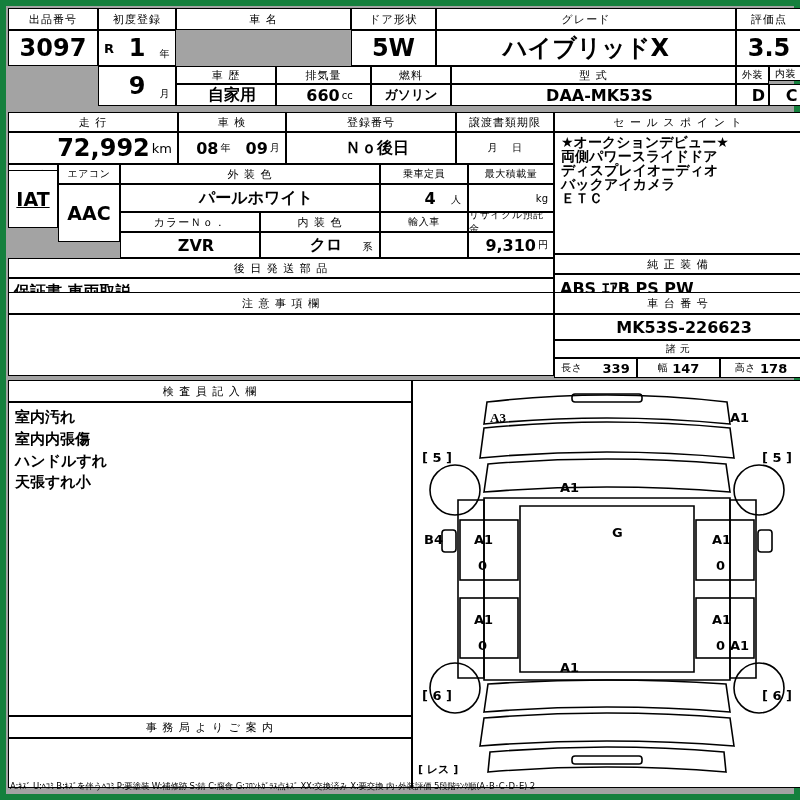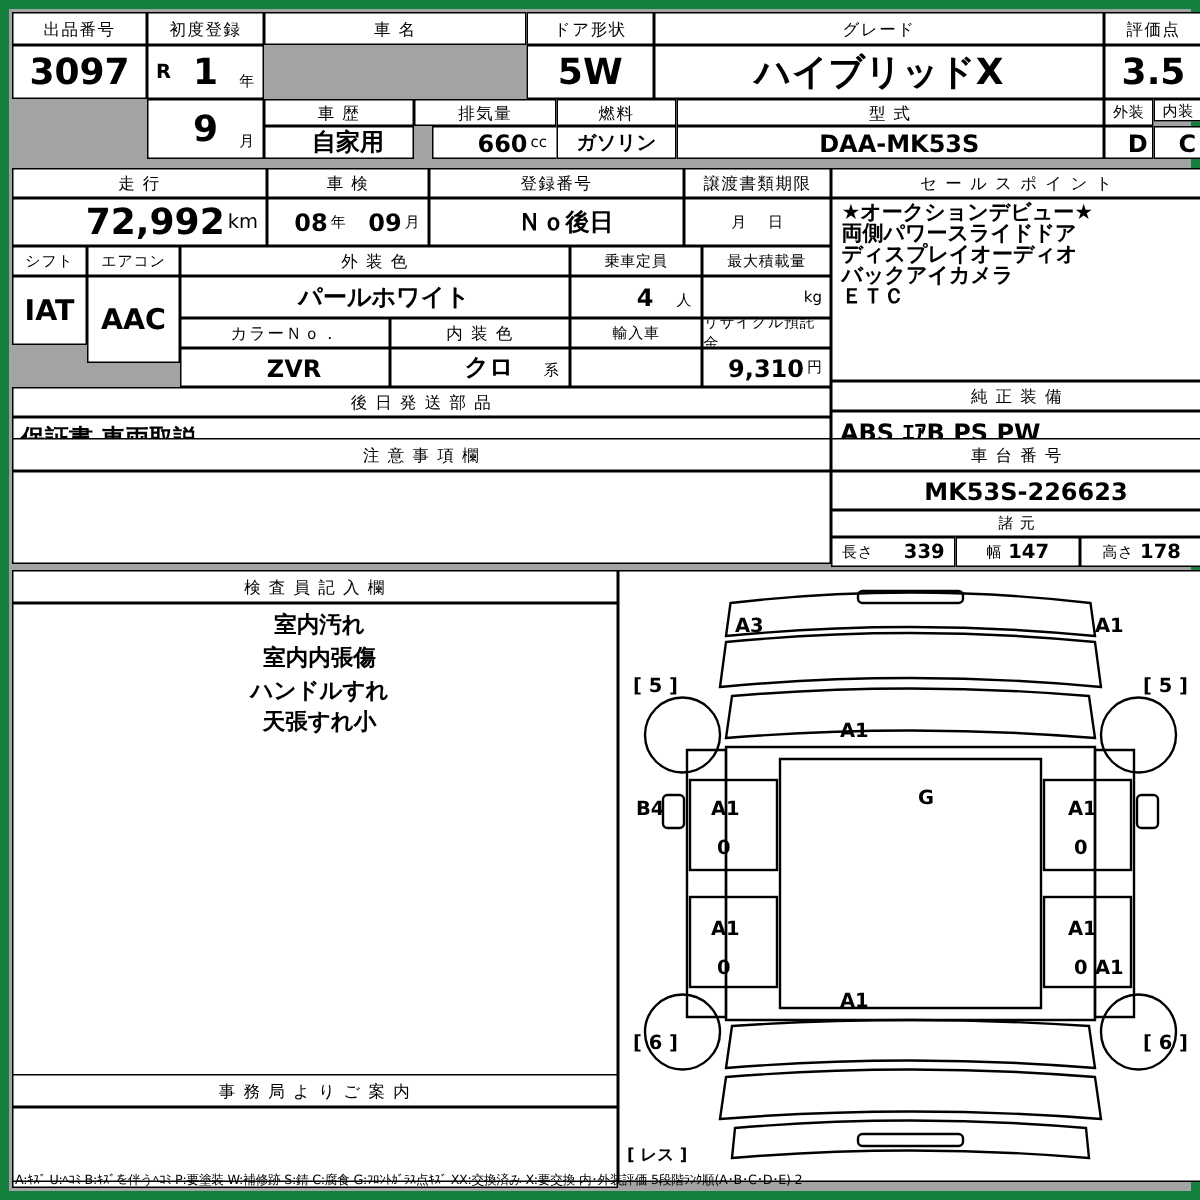--- a/index.html
+++ b/index.html
@@ -92,21 +92,21 @@
 
   <div class="c" style="left:92px;top:60px;width:78px;height:40px;">
     <span class="val-lg">9</span>
     <span class="lbl-sm" style="position:absolute;right:5px;bottom:4px;">月</span>
   </div>
 
   <div class="c lbl" style="left:170px;top:60px;width:100px;height:18px;">車 歴</div>
   <div class="c val-md" style="left:170px;top:78px;width:100px;height:22px;">自家用</div>
 
   <div class="c lbl" style="left:270px;top:60px;width:95px;height:18px;">排気量</div>
-  <div class="c" style="left:282px;top:78px;width:95px;height:22px;">
+  <div class="c" style="left:270px;top:78px;width:95px;height:22px;">
     <span class="val-md">660</span>
     <span class="unit">cc</span>
   </div>
 
   <div class="c lbl" style="left:365px;top:60px;width:80px;height:18px;">燃料</div>
   <div class="c val-sm" style="left:365px;top:78px;width:80px;height:22px;">ガソリン</div>
 
   <div class="c lbl" style="left:445px;top:60px;width:285px;height:18px;">型 式</div>
   <div class="c val-md" style="left:445px;top:78px;width:285px;height:22px;">DAA-MK53S</div>
 
@@ -142,21 +142,21 @@
   <div class="c" style="left:548px;top:126px;width:248px;height:122px;flex-direction:column;align-items:flex-start;justify-content:flex-start;padding-top:2px;">
     <div class="spoint">★オークションデビュー★</div>
     <div class="spoint">両側パワースライドドア</div>
     <div class="spoint">ディスプレイオーディオ</div>
     <div class="spoint">バックアイカメラ</div>
     <div class="spoint">ＥＴＣ</div>
   </div>
 
   <div class="c lbl-sm" style="left:2px;top:158px;width:50px;height:20px;">シフト</div>
   <div class="c lbl-sm" style="left:52px;top:158px;width:62px;height:20px;">エアコン</div>
-  <div class="c val" style="left:2px;top:178px;width:50px;height:46px;">IAT</div>
+  <div class="c val" style="left:2px;top:164px;width:50px;height:58px;text-decoration:underline;">IAT</div>
   <div class="c val" style="left:52px;top:178px;width:62px;height:58px;">AAC</div>
 
   <div class="c lbl" style="left:114px;top:158px;width:260px;height:20px;">外 装 色</div>
   <div class="c val-md" style="left:114px;top:178px;width:260px;height:28px;">パールホワイト</div>
 
   <div class="c lbl-sm" style="left:374px;top:158px;width:88px;height:20px;">乗車定員</div>
   <div class="c" style="left:374px;top:178px;width:88px;height:28px;">
     <span class="val-md">4</span>
     <span class="unit" style="position:absolute;right:6px;bottom:4px;">人</span>
   </div>
@@ -203,21 +203,21 @@
   <div class="c" style="left:631px;top:352px;width:83px;height:20px;">
     <span class="lbl-sm">幅</span>
     <span class="val-sm" style="margin-left:4px;">147</span>
   </div>
   <div class="c" style="left:714px;top:352px;width:82px;height:20px;">
     <span class="lbl-sm">高さ</span>
     <span class="val-sm" style="margin-left:4px;">178</span>
   </div>
 
   <div class="c lbl" style="left:2px;top:374px;width:404px;height:22px;">検 査 員 記 入 欄</div>
-  <div class="c" style="left:2px;top:396px;width:404px;height:390px;flex-direction:column;align-items:center;justify-content:flex-start;font-family:Liberation Mono, monospace;">
+  <div class="c" style="left:2px;top:396px;width:404px;height:314px;flex-direction:column;align-items:flex-start;justify-content:flex-start;">
     <div class="notes-list">室内汚れ</div>
     <div class="notes-list" style="padding-top:0;">室内内張傷</div>
     <div class="notes-list" style="padding-top:0;">ハンドルすれ</div>
     <div class="notes-list" style="padding-top:0;">天張すれ小</div>
   </div>
 
   <div class="c lbl" style="left:2px;top:710px;width:404px;height:22px;">事 務 局 よ り ご 案 内</div>
   <div class="c" style="left:2px;top:732px;width:404px;height:50px;"></div>
 
   <div class="c" style="left:406px;top:374px;width:390px;height:408px;"></div>
@@ -259,21 +259,21 @@
         <circle cx="347" cy="308" r="25"></circle>
 
         <rect x="30" y="150" width="14" height="22" rx="3"></rect>
         <rect x="346" y="150" width="14" height="22" rx="3"></rect>
 
         <rect x="160" y="14" width="70" height="8" rx="3"></rect>
         <rect x="160" y="376" width="70" height="8" rx="3"></rect>
       </g>
     </svg>
 
-    <span class="dg-label" style="left:78px;top:30px;">A3</span>
+    <span class="dg-label" style="left:78px;top:30px;font-family:Liberation Serif, serif;">A3</span>
     <span class="dg-label" style="left:318px;top:30px;">A1</span>
     <span class="dg-label" style="left:10px;top:70px;">[ 5 ]</span>
     <span class="dg-label" style="left:350px;top:70px;">[ 5 ]</span>
     <span class="dg-label" style="left:148px;top:100px;">A1</span>
     <span class="dg-label" style="left:12px;top:152px;">B4</span>
     <span class="dg-label" style="left:62px;top:152px;">A1</span>
     <span class="dg-label" style="left:200px;top:145px;">G</span>
     <span class="dg-label" style="left:300px;top:152px;">A1</span>
     <span class="dg-label" style="left:66px;top:178px;">0</span>
     <span class="dg-label" style="left:304px;top:178px;">0</span>

